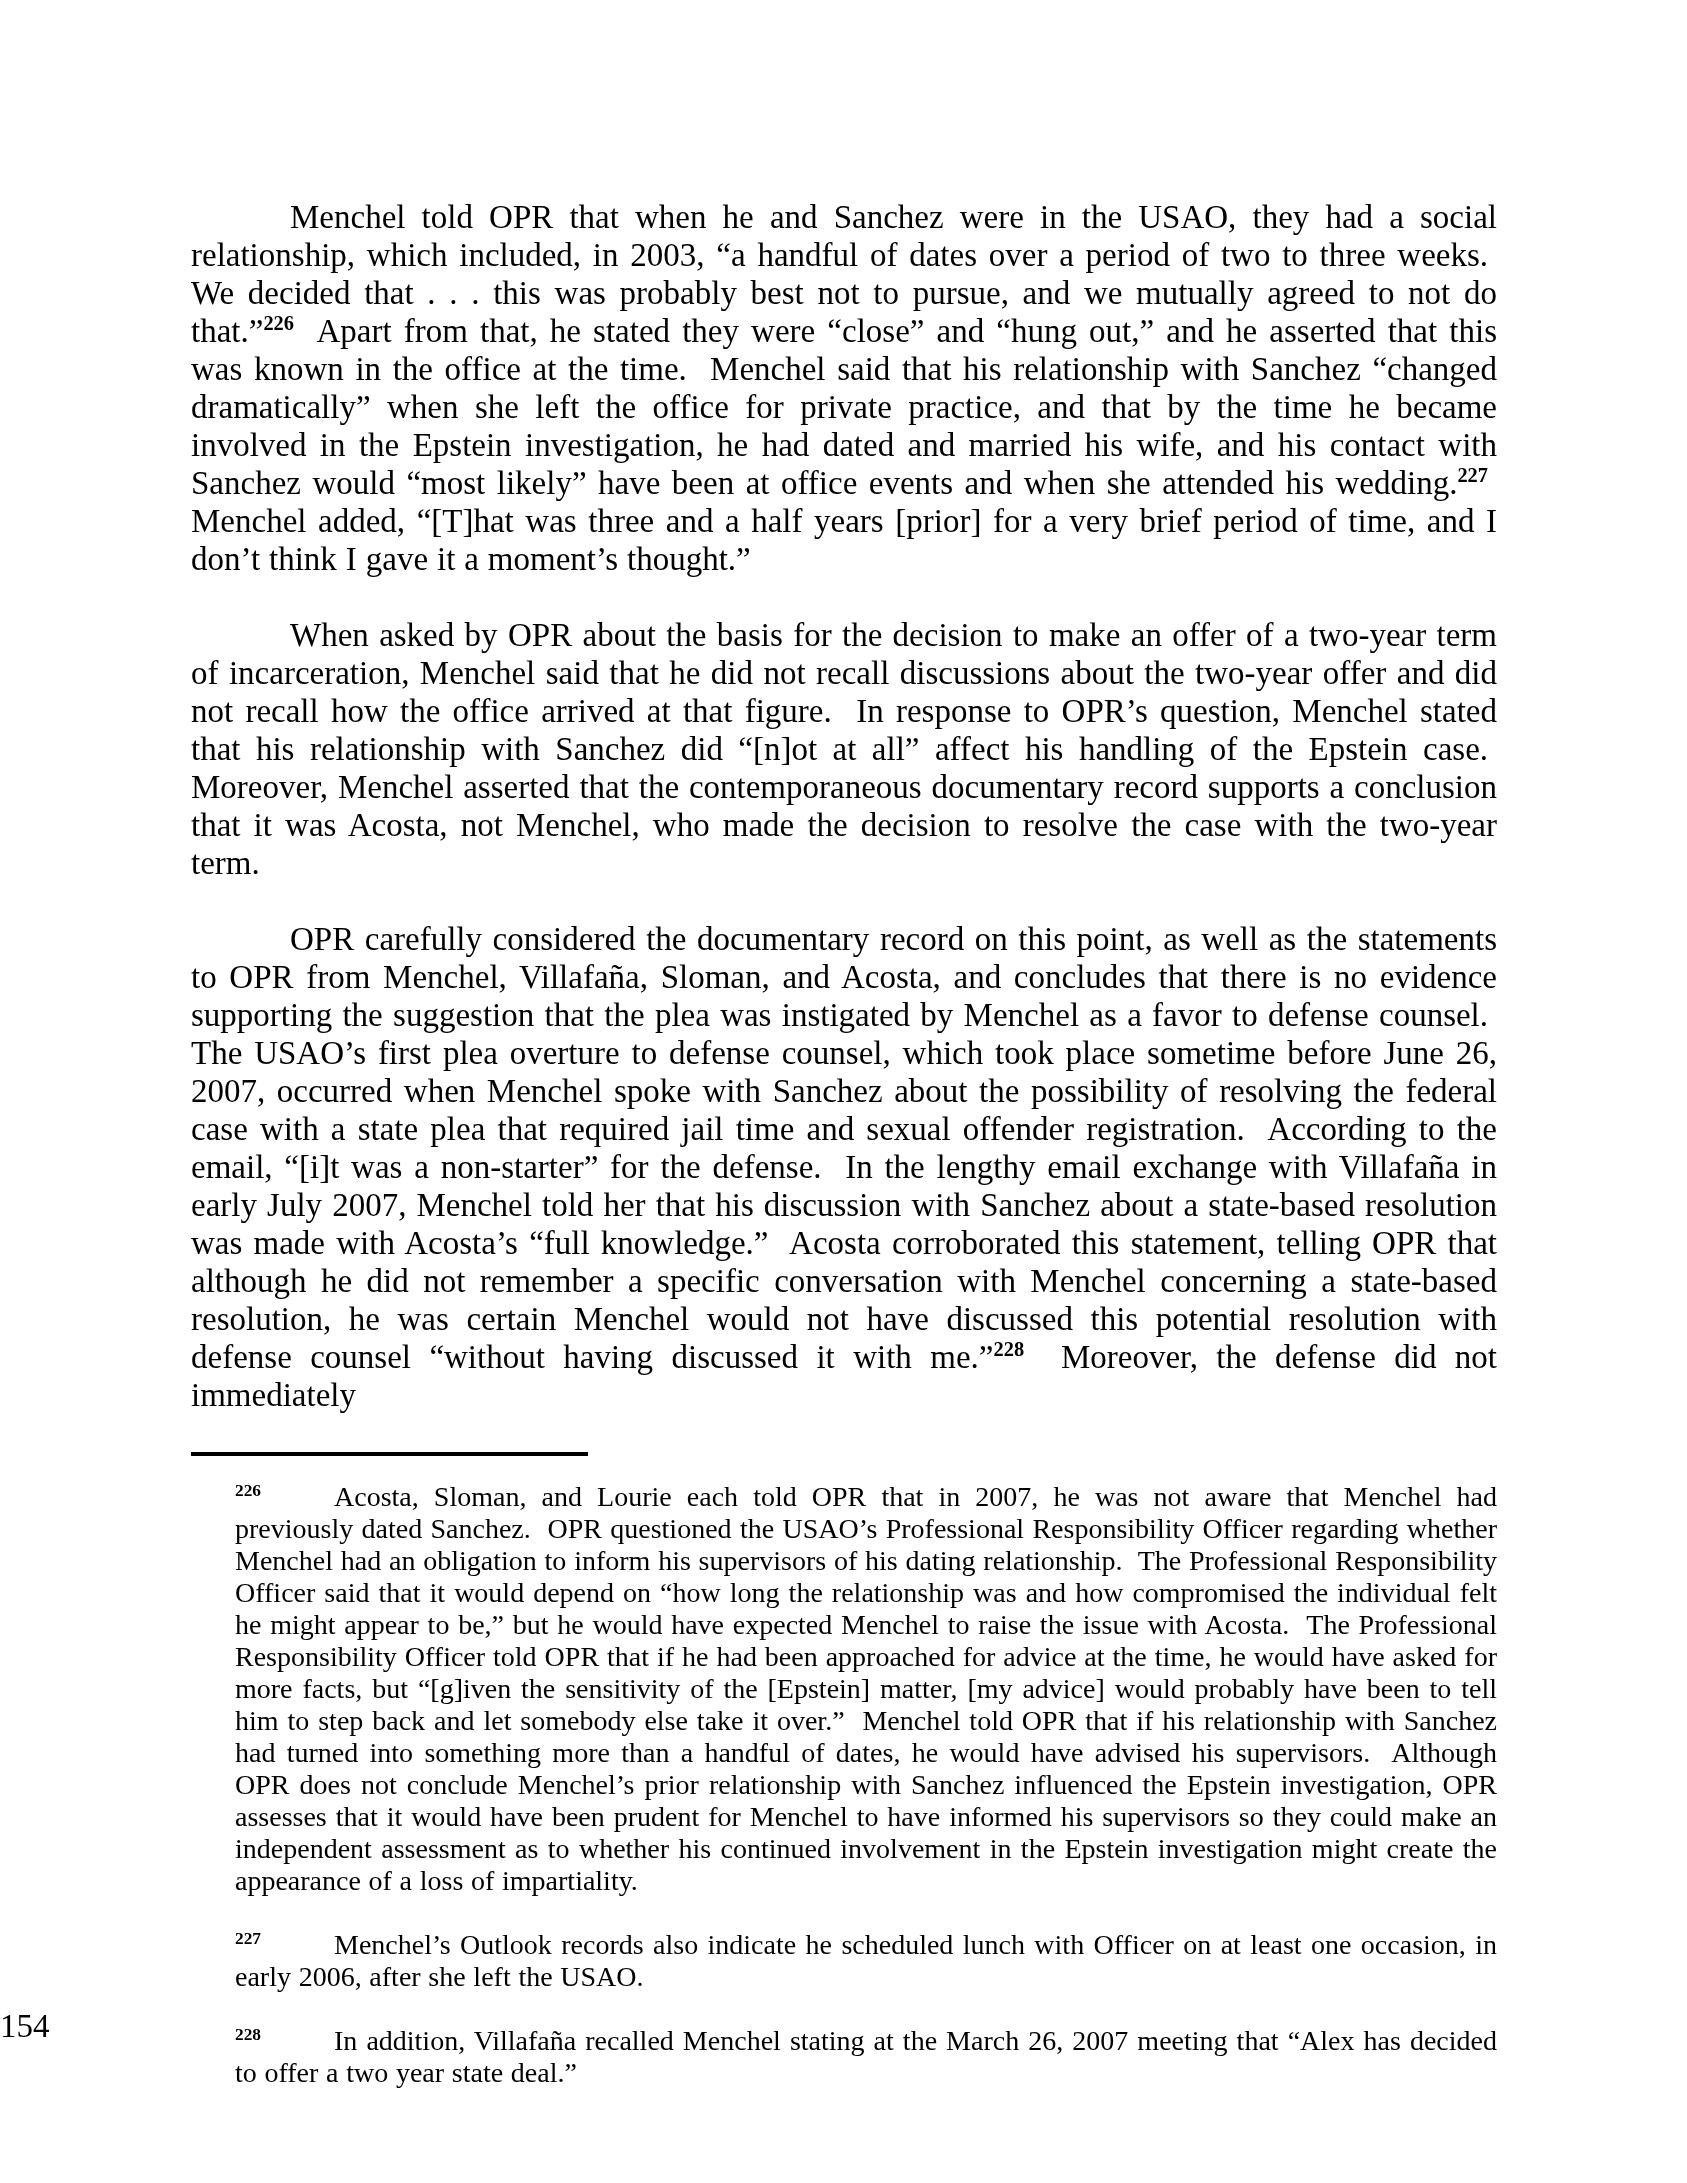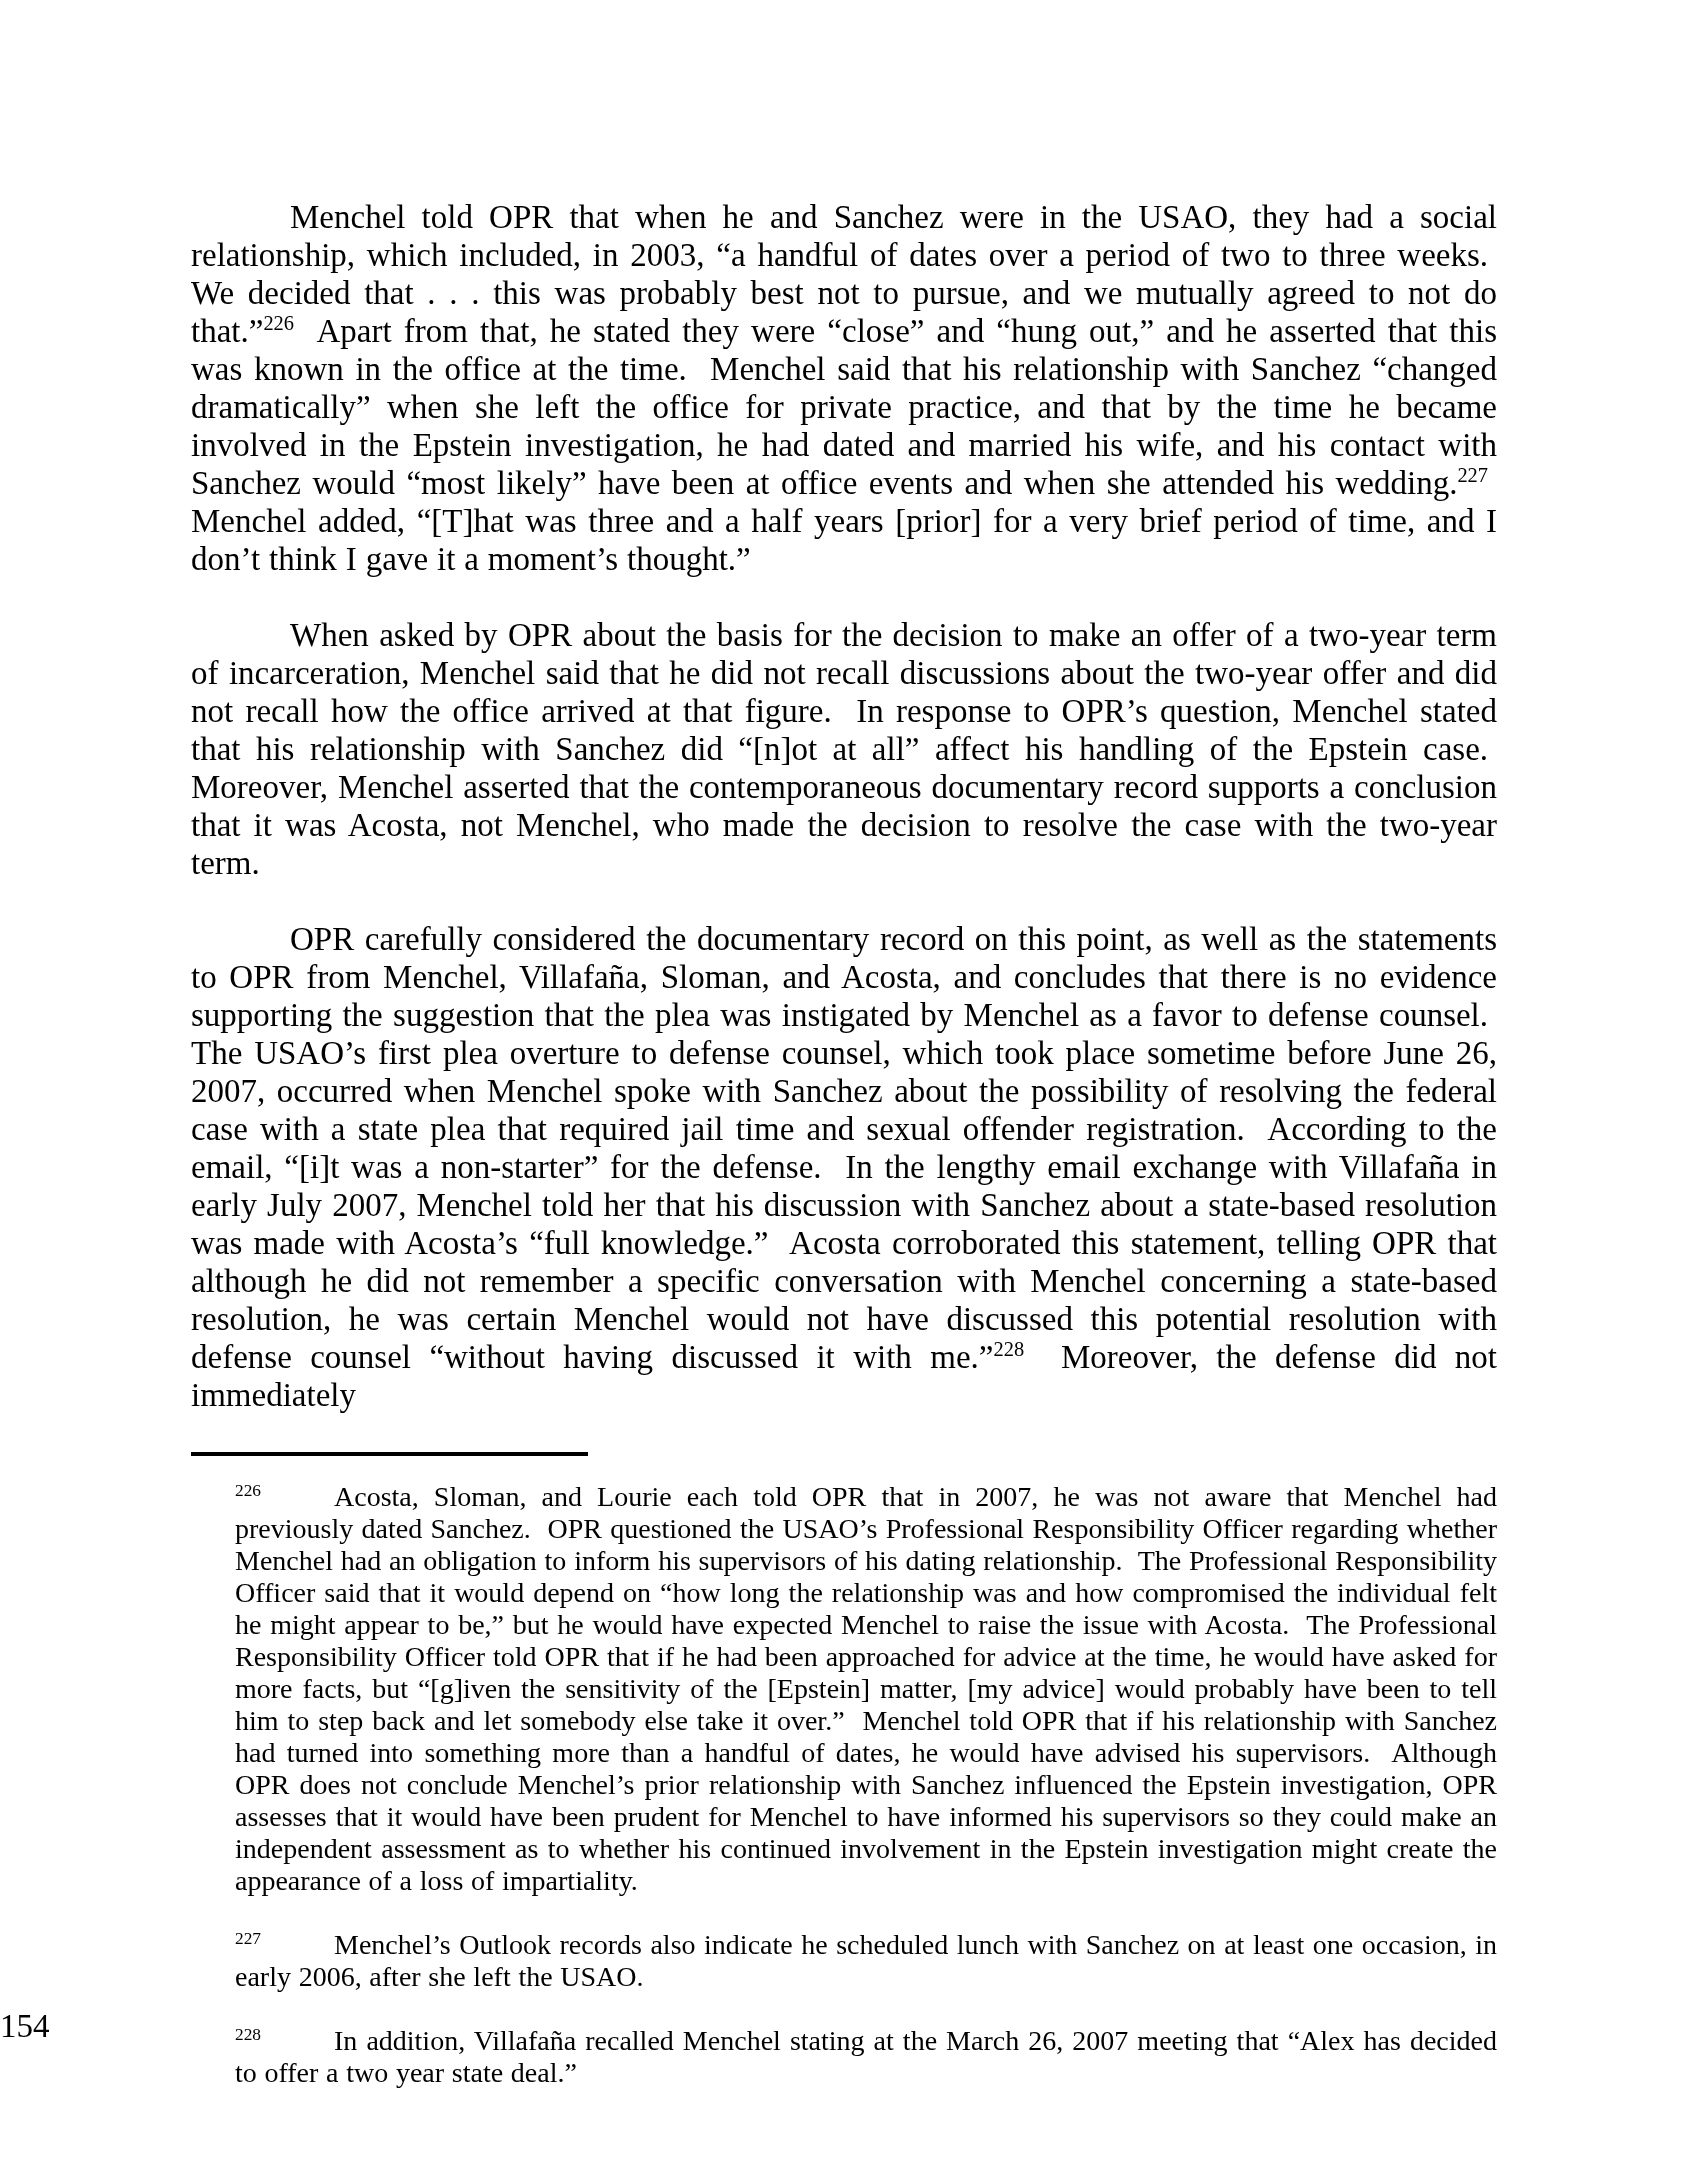--- a/index.html
+++ b/index.html
@@ -27,20 +27,21 @@
     line-height: 38px;
     text-align: justify;
     text-indent: 99px;
     margin: 0 0 38px 0;
     word-spacing: 0.7px;
   }
   sup {
     font-size: 0.62em;
     line-height: 0;
     vertical-align: super;
+    font-weight: bold;
   }
   .fn-separator {
     width: 397px;
     height: 4px;
     background: #000000;
     margin: 32px 0 0 0;
   }
   .footnotes {
     margin-top: 25px;
     margin-left: 44px;
@@ -76,21 +77,21 @@
     <p class="body-para"><span>When asked by OPR about the basis for the decision to make an offer of a two-year term of incarceration, Menchel said that he did not recall discussions about the two-year offer and did not recall how the office arrived at that figure.&nbsp; In response to OPR’s question, Menchel stated that his relationship with Sanchez did “[n]ot at all” affect his handling of the Epstein case.&nbsp; Moreover, Menchel asserted that the contemporaneous documentary record supports a conclusion that it was Acosta, not Menchel, who made the decision to resolve the case with the two-year term.</span></p>
     <p class="body-para"><span>OPR carefully considered the documentary record on this point, as well as the statements to OPR from Menchel, Villafaña, Sloman, and Acosta, and concludes that there is no evidence supporting the suggestion that the plea was instigated by Menchel as a favor to defense counsel.&nbsp; The USAO’s first plea overture to defense counsel, which took place sometime before June 26, 2007, occurred when Menchel spoke with Sanchez about the possibility of resolving the federal case with a state plea that required jail time and sexual offender registration.&nbsp; According to the email, “[i]t was a non-starter” for the defense.&nbsp; In the lengthy email exchange with Villafaña in early July 2007, Menchel told her that his discussion with Sanchez about a state-based resolution was made with Acosta’s “full knowledge.”&nbsp; Acosta corroborated this statement, telling OPR that although he did not remember a specific conversation with Menchel concerning a state-based resolution, he was certain Menchel would not have discussed this potential resolution with defense counsel “without having discussed it with me.”</span><sup>228</sup><span>&nbsp; Moreover, the defense did not immediately</span></p>
 
     <div class="fn-separator"></div>
 
     <div class="footnotes">
       <p class="footnote">
         <span class="fn-num"><sup>226</sup></span><span><span>Acosta, Sloman, and Lourie each told OPR that in 2007, he was not aware that Menchel had previously dated Sanchez.&nbsp; OPR questioned the USAO’s Professional Responsibility Officer regarding whether Menchel had an obligation to inform his supervisors of his dating relationship.&nbsp; The Professional Responsibility Officer said that it would depend on “how long the relationship was and how compromised the individual felt he might appear to be,” but he would have expected Menchel to raise the issue with Acosta.&nbsp; The Professional Responsibility Officer told OPR that if he had been approached for advice at the time, he would have asked for more facts, but “[g]iven the sensitivity of the [Epstein] matter, [my advice] would probably have been to tell him to step back and let somebody else take it over.”&nbsp; Menchel told OPR that if his relationship with Sanchez had turned into something more than a handful of dates, he would have advised his supervisors.&nbsp; Although OPR does not conclude Menchel’s prior relationship with Sanchez influenced the Epstein investigation, OPR assesses that it would have been prudent for Menchel to have informed his supervisors so they could make an independent assessment as to whether his continued involvement in the Epstein investigation might create the appearance of a loss of impartiality.</span></span>
       </p>
       <p class="footnote">
-        <span class="fn-num"><sup>227</sup></span><span><span>Menchel’s Outlook records also indicate he scheduled lunch with Sanchez on at least one occasion, in early 2006, after she left the USAO.</span></span>
+        <span class="fn-num"><sup>227</sup></span><span><span>Menchel’s Outlook records also indicate he scheduled lunch with Officer on at least one occasion, in early 2006, after she left the USAO.</span></span>
       </p>
       <p class="footnote">
         <span class="fn-num"><sup>228</sup></span><span><span>In addition, Villafaña recalled Menchel stating at the March 26, 2007 meeting that “Alex has decided to offer a two year state deal.”</span></span>
       </p>
     </div>
   </div>
 
   <div class="page-number">154</div>
 </div>
 

